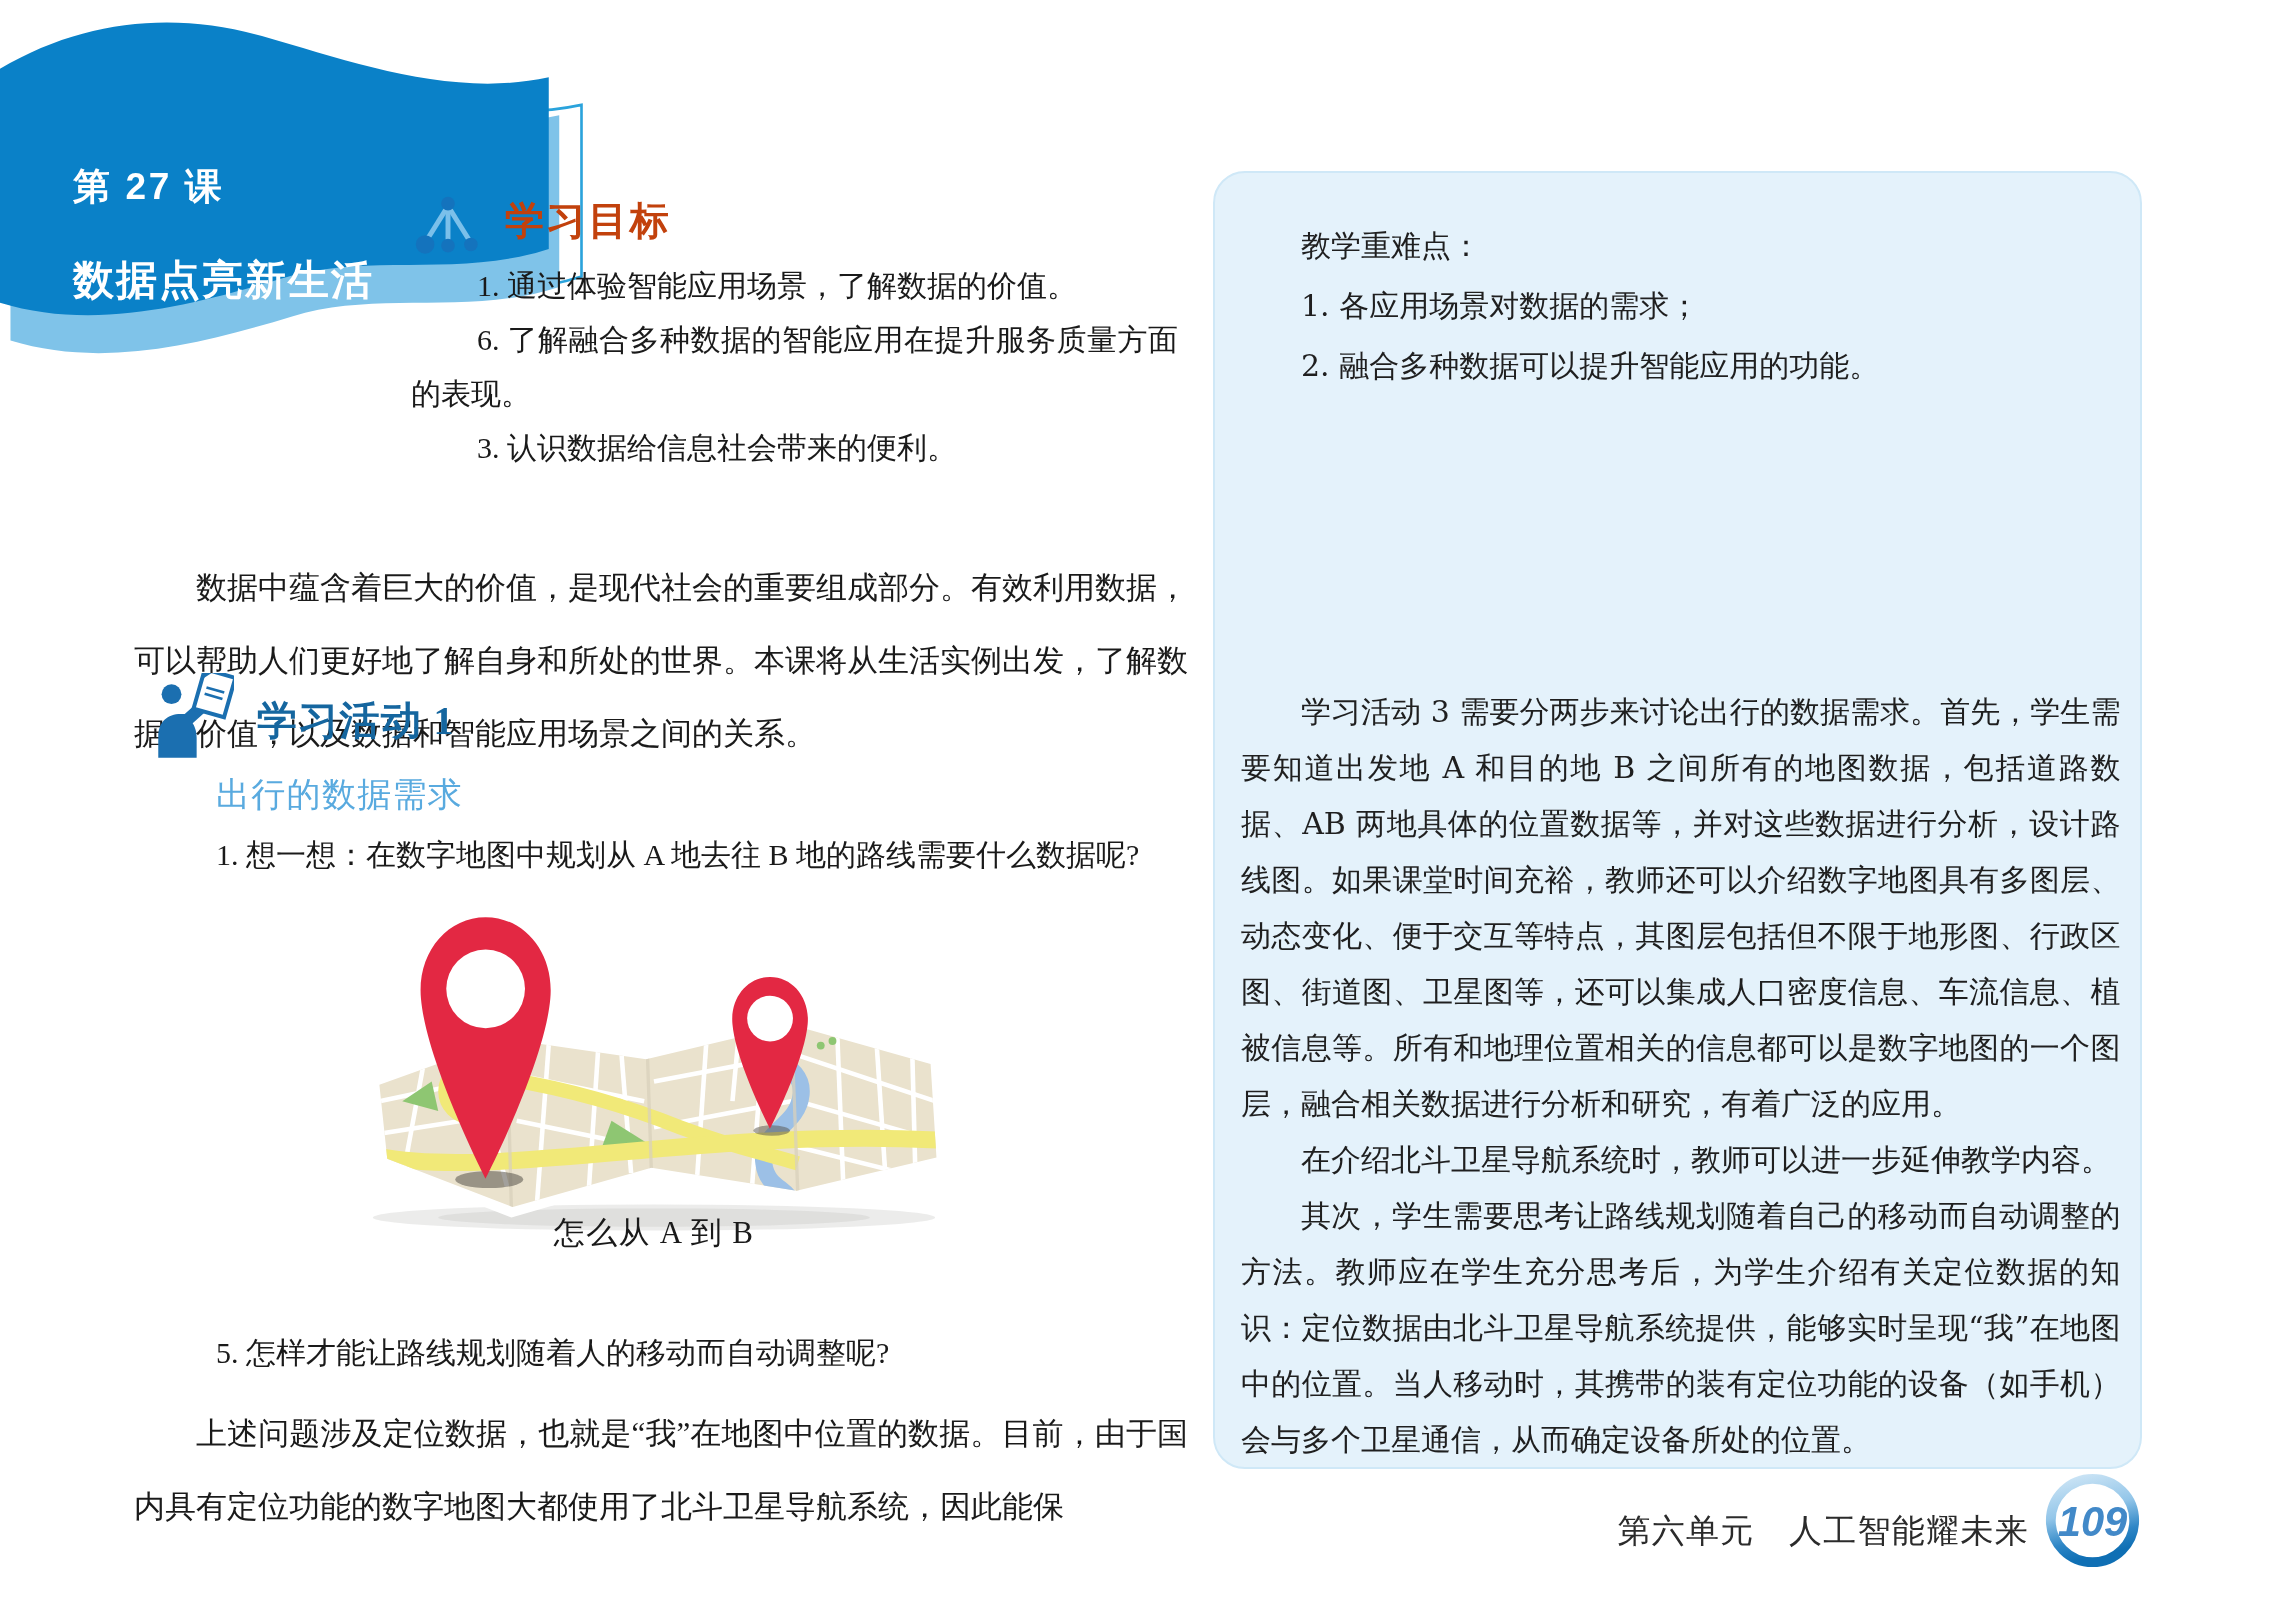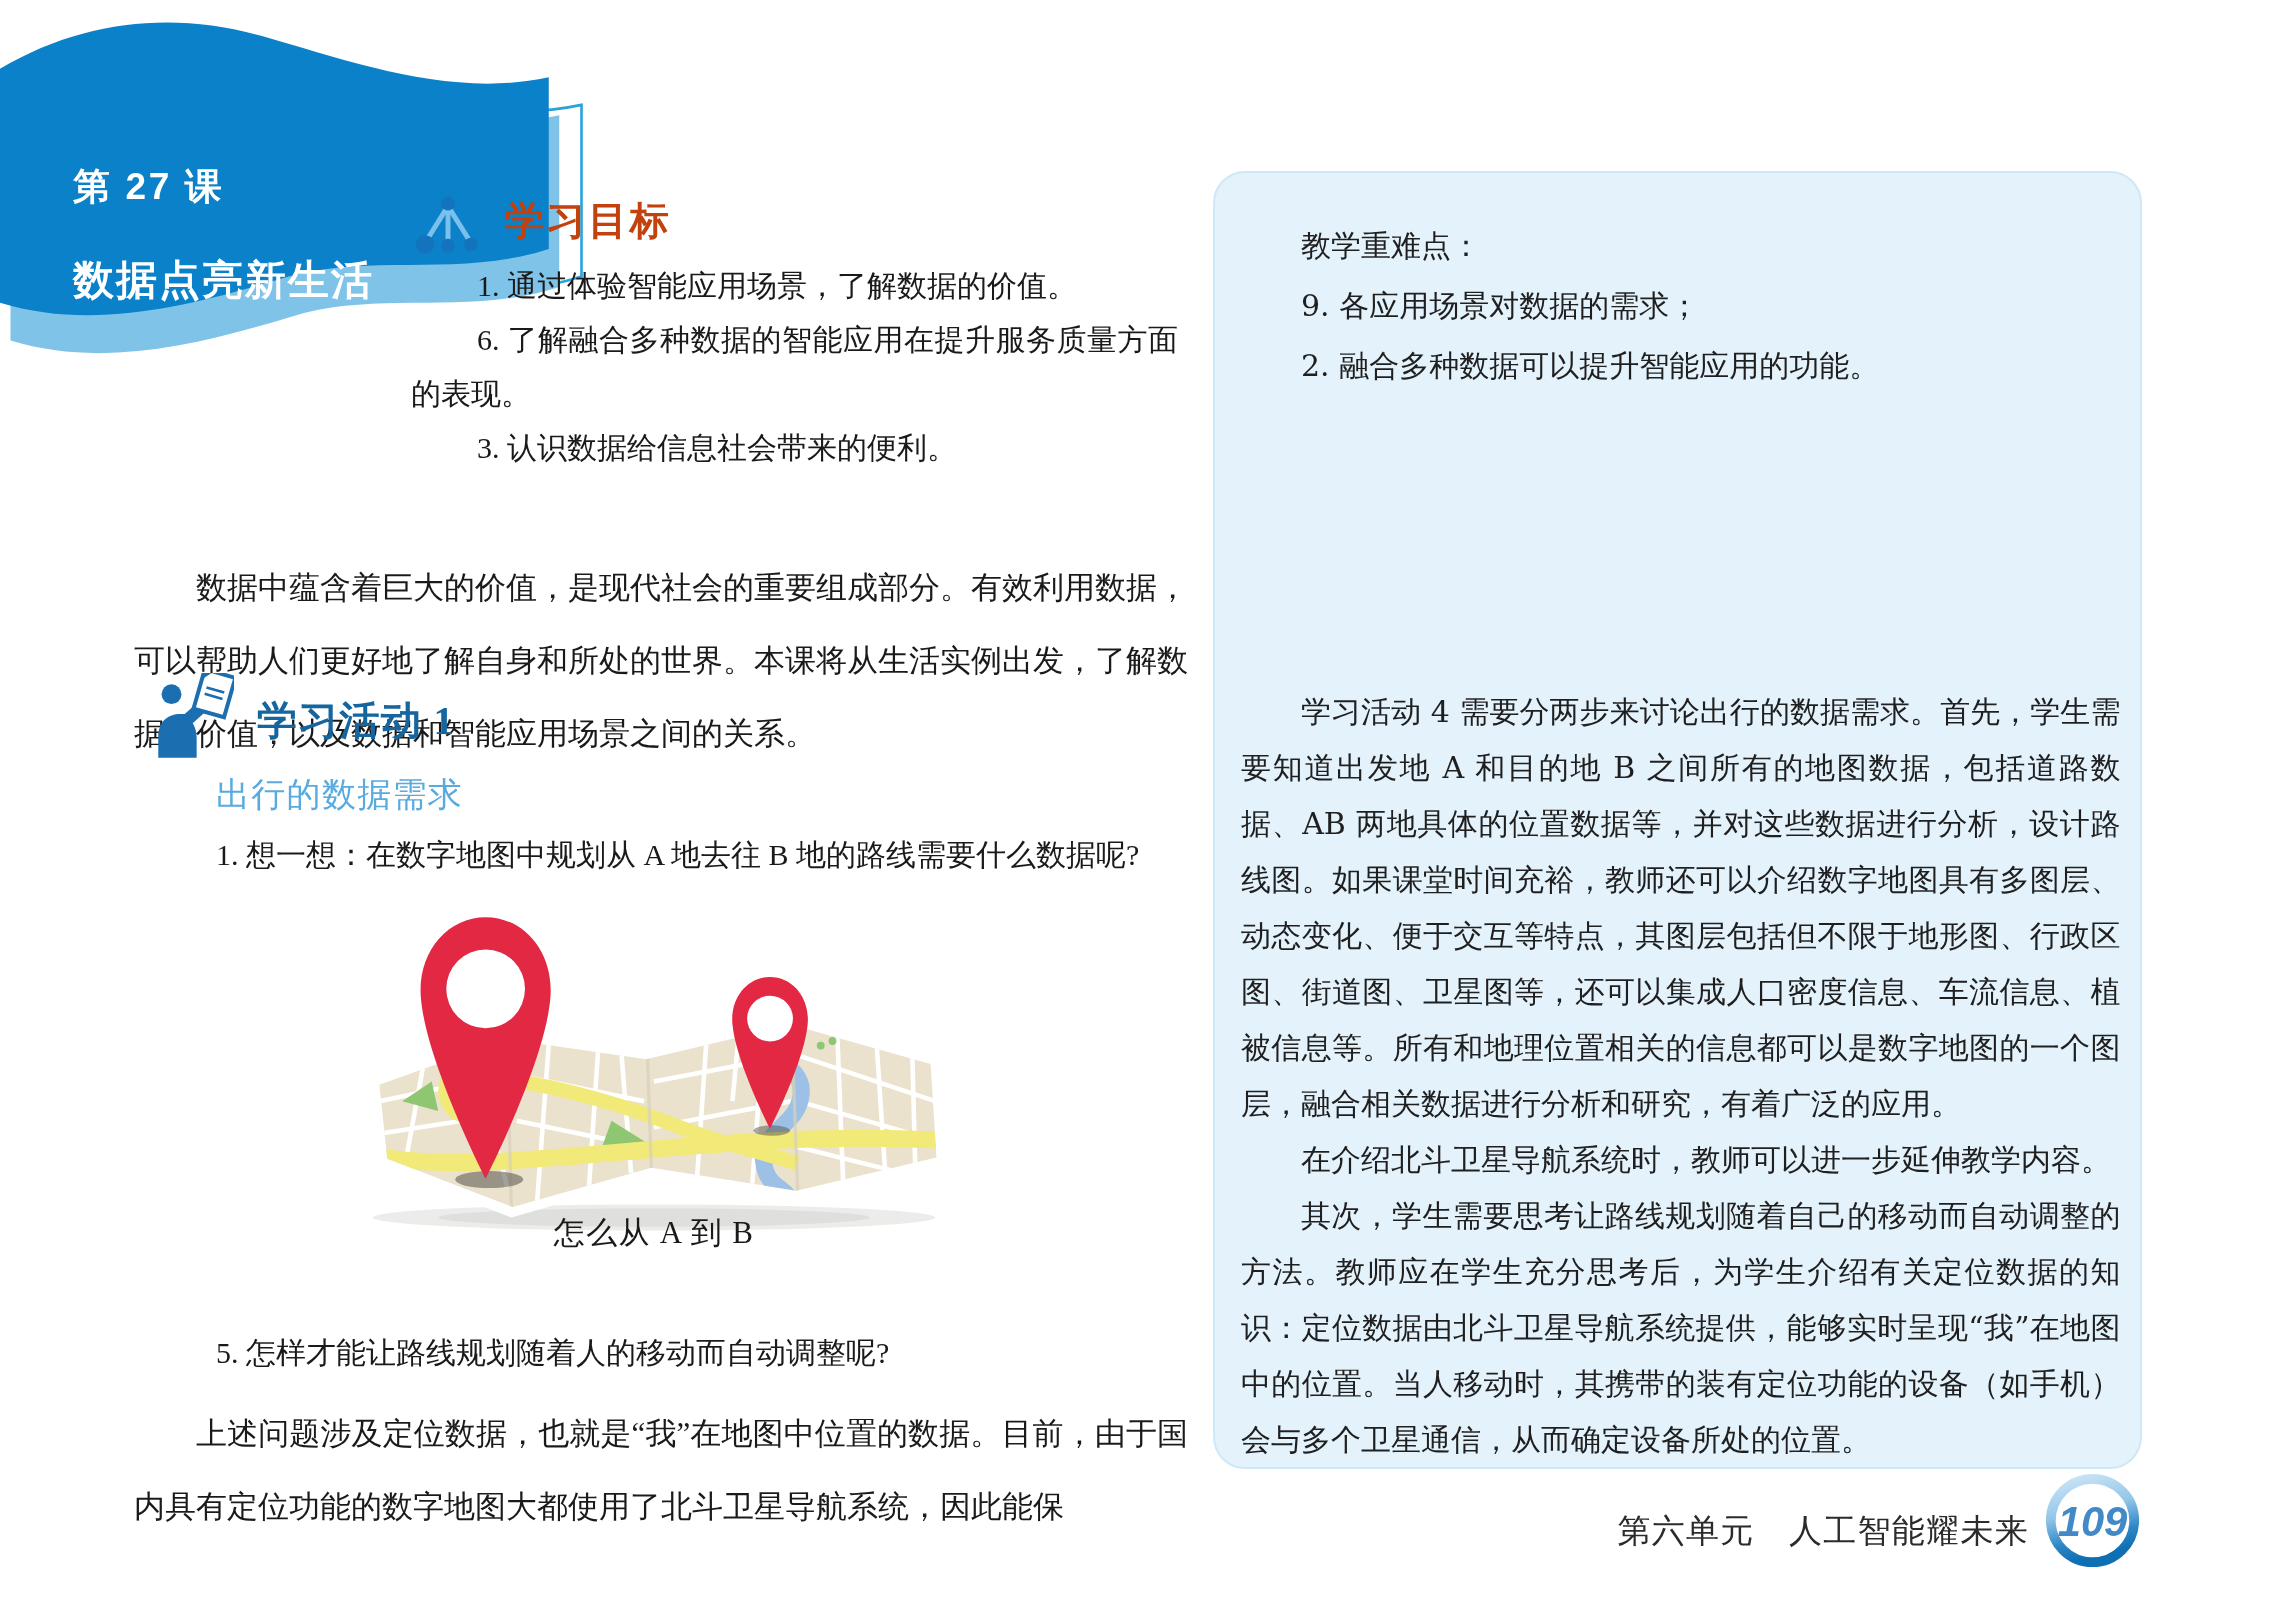--- a/index.html
+++ b/index.html
@@ -175,23 +175,23 @@
       <circle cx="50" cy="55" r="28" fill="#ffffff"></circle>
     </g>
   </svg>
   <div class="abs figure-caption">怎么从 A 到 B</div>
 
   <div class="abs q2">5. 怎样才能让路线规划随着人的移动而自动调整呢?</div>
   <p class="abs closing">上述问题涉及定位数据，也就是“我”在地图中位置的数据。目前，由于国内具有定位功能的数字地图大都使用了北斗卫星导航系统，因此能保</p>
 
   <aside class="abs panel">
     <p class="ph">教学重难点：</p>
-    <p class="ph">9. 各应用场景对数据的需求；</p>
+    <p class="ph">1. 各应用场景对数据的需求；</p>
     <p class="ph">2. 融合多种数据可以提升智能应用的功能。</p>
-    <p class="ppara gap">学习活动 4 需要分两步来讨论出行的数据需求。首先，学生需要知道出发地 A 和目的地 B 之间所有的地图数据，包括道路数据、AB 两地具体的位置数据等，并对这些数据进行分析，设计路线图。如果课堂时间充裕，教师还可以介绍数字地图具有多图层、动态变化、便于交互等特点，其图层包括但不限于地形图、行政区图、街道图、卫星图等，还可以集成人口密度信息、车流信息、植被信息等。所有和地理位置相关的信息都可以是数字地图的一个图层，融合相关数据进行分析和研究，有着广泛的应用。</p>
+    <p class="ppara gap">学习活动 3 需要分两步来讨论出行的数据需求。首先，学生需要知道出发地 A 和目的地 B 之间所有的地图数据，包括道路数据、AB 两地具体的位置数据等，并对这些数据进行分析，设计路线图。如果课堂时间充裕，教师还可以介绍数字地图具有多图层、动态变化、便于交互等特点，其图层包括但不限于地形图、行政区图、街道图、卫星图等，还可以集成人口密度信息、车流信息、植被信息等。所有和地理位置相关的信息都可以是数字地图的一个图层，融合相关数据进行分析和研究，有着广泛的应用。</p>
     <p class="ppara">在介绍北斗卫星导航系统时，教师可以进一步延伸教学内容。</p>
     <p class="ppara">其次，学生需要思考让路线规划随着自己的移动而自动调整的方法。教师应在学生充分思考后，为学生介绍有关定位数据的知识：定位数据由北斗卫星导航系统提供，能够实时呈现“我”在地图中的位置。当人移动时，其携带的装有定位功能的设备（如手机）会与多个卫星通信，从而确定设备所处的位置。</p>
   </aside>
 
   <div class="abs footer-unit">第六单元　人工智能耀未来</div>
   <svg class="abs badge" viewBox="0 0 152 152">
     <defs>
       <linearGradient id="ringGrad" x1="0" y1="0" x2="0.25" y2="1">
         <stop offset="0" stop-color="#cfe6f6"></stop>
         <stop offset="0.45" stop-color="#93c6e9"></stop>

